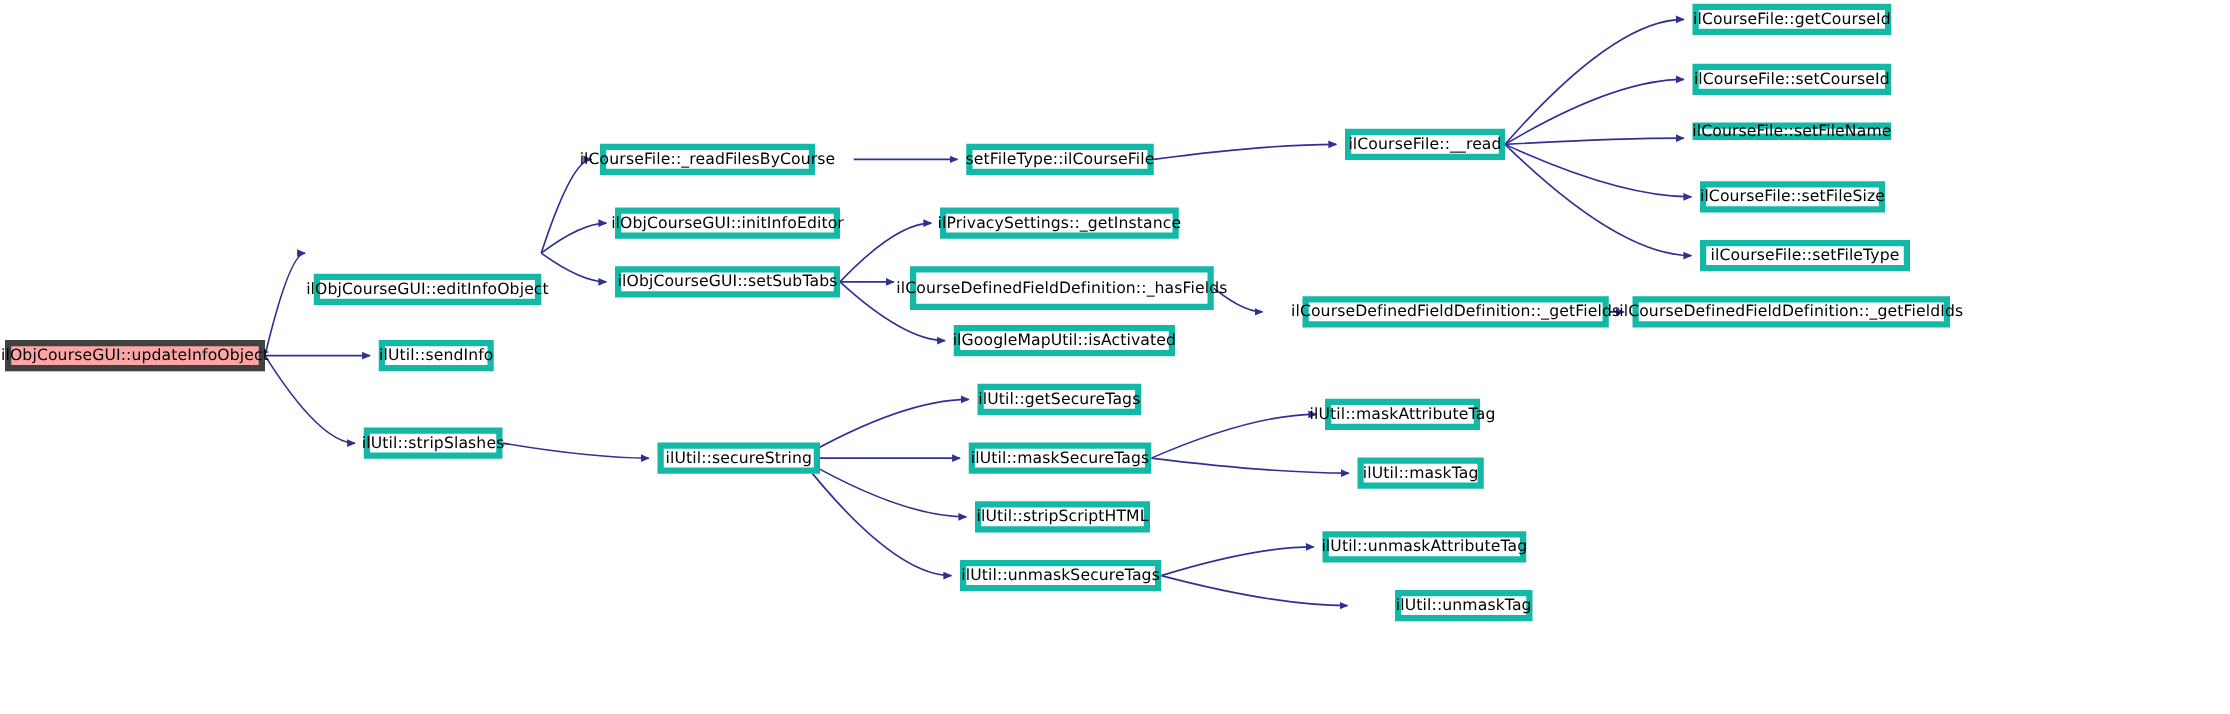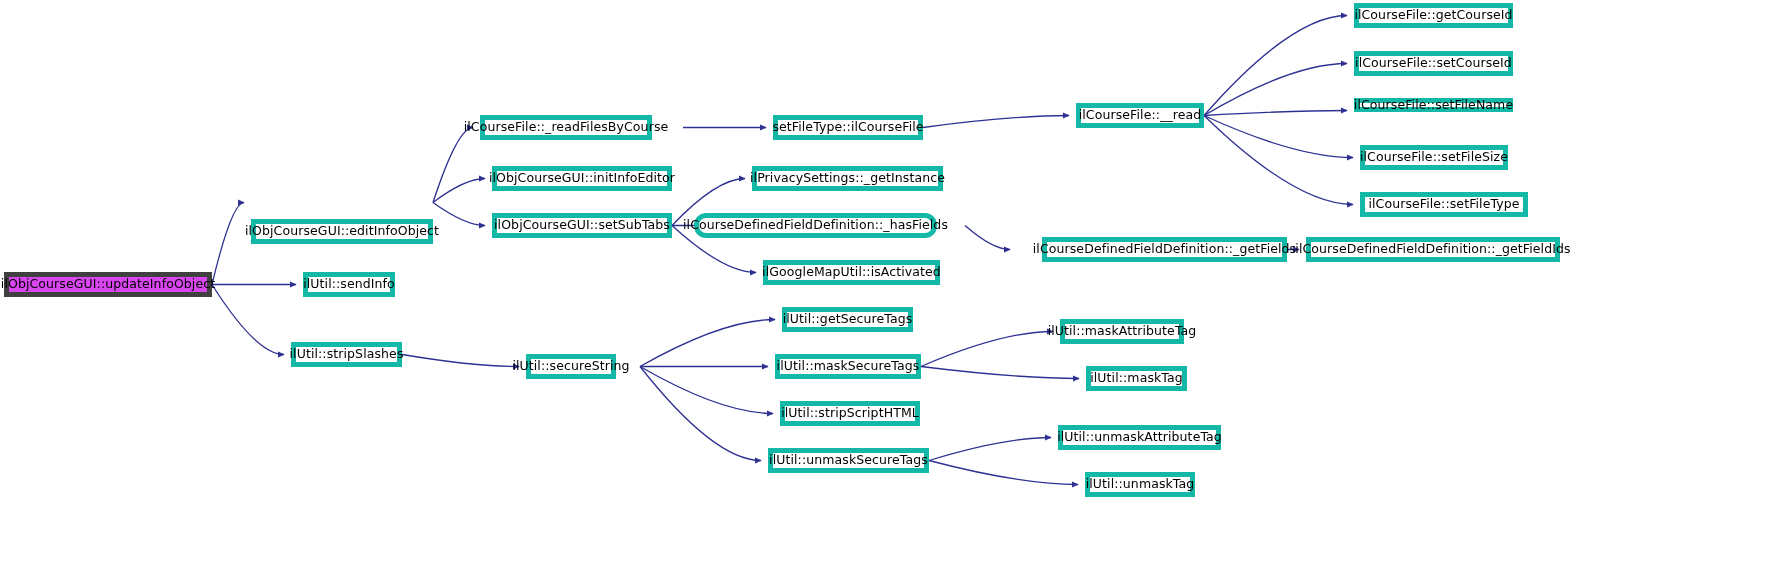--- a/index.html
+++ b/index.html
@@ -32,21 +32,21 @@
     border: 5px solid #14b8a6;
     background: #ffffff;
     color: #000000;
     font-size: 12.5px;
     line-height: 1;
     white-space: nowrap;
     letter-spacing: 0.1px;
     padding: 0 16px;
   }
   .node.current {
-    background: #d946ef;
+    background: #fca5a5;
     border-color: #404040;
   }
 </style>
 </head>
 <body>
 
 <div id="canvas">
   <svg id="edges" xmlns="http://www.w3.org/2000/svg">
       <defs>
         <marker id="arrow" viewBox="0 0 10 10" refX="9" refY="5" markerWidth="7" markerHeight="7" orient="auto-start-reverse" markerUnits="userSpaceOnUse">
@@ -82,35 +82,35 @@
       <path d="M 929 460.5 C 985.62 475.38, 1036.28 484.5, 1078 484.5" fill="none" stroke="#2e3192" stroke-width="1.3" marker-end="url(#arrow)"></path>
     </svg>
   <div id="nodes">
       <div class="node current" style="left: 4px; top: 272px; width: 208px; height: 25px;">ilObjCourseGUI::updateInfoObject</div>
       <div class="node" style="left: 251px; top: 190px; width: 182px; height: 25px; margin-top: 29px;">ilObjCourseGUI::editInfoObject</div>
       <div class="node" style="left: 303px; top: 272px; width: 92px; height: 25px;">ilUtil::sendInfo</div>
       <div class="node" style="left: 291px; top: 342px; width: 111px; height: 25px;">ilUtil::stripSlashes</div>
       <div class="node" style="left: 480px; top: 115px; width: 172px; height: 25px;">ilCourseFile::_readFilesByCourse</div>
       <div class="node" style="left: 492px; top: 166px; width: 180px; height: 25px;">ilObjCourseGUI::initInfoEditor</div>
       <div class="node" style="left: 492px; top: 213px; width: 180px; height: 25px;">ilObjCourseGUI::setSubTabs</div>
-      <div class="node" style="left: 526px; top: 354px; width: 90px; height: 25px;">ilUtil::secureString</div>
+      <div class="node" style="left: 526px; top: 354px; width: 130px; height: 25px;">ilUtil::secureString</div>
       <div class="node" style="left: 773px; top: 115px; width: 150px; height: 25px;">setFileType::ilCourseFile</div>
       <div class="node" style="left: 752px; top: 166px; width: 191px; height: 25px;">ilPrivacySettings::_getInstance</div>
-      <div class="node" style="left: 694px; top: 213px; width: 243px; height: 25px; border-radius: 12px;">ilCourseDefinedFieldDefinition::_hasFields</div>
+      <div class="node" style="left: 728px; top: 213px; width: 243px; height: 35px;">ilCourseDefinedFieldDefinition::_hasFields</div>
       <div class="node" style="left: 763px; top: 260px; width: 177px; height: 25px;">ilGoogleMapUtil::isActivated</div>
       <div class="node" style="left: 782px; top: 307px; width: 131px; height: 25px;">ilUtil::getSecureTags</div>
       <div class="node" style="left: 775px; top: 354px; width: 146px; height: 25px;">ilUtil::maskSecureTags</div>
       <div class="node" style="left: 780px; top: 401px; width: 140px; height: 25px;">ilUtil::stripScriptHTML</div>
       <div class="node" style="left: 768px; top: 448px; width: 161px; height: 25px;">ilUtil::unmaskSecureTags</div>
       <div class="node" style="left: 1076px; top: 103px; width: 128px; height: 25px;">ilCourseFile::__read</div>
       <div class="node" style="left: 1017px; top: 237px; width: 245px; height: 25px; margin-left: 25px;">ilCourseDefinedFieldDefinition::_getFields</div>
       <div class="node" style="left: 1060px; top: 319px; width: 124px; height: 25px;">ilUtil::maskAttributeTag</div>
       <div class="node" style="left: 1086px; top: 366px; width: 101px; height: 25px;">ilUtil::maskTag</div>
       <div class="node" style="left: 1058px; top: 425px; width: 163px; height: 25px;">ilUtil::unmaskAttributeTag</div>
-      <div class="node" style="left: 1085px; top: 472px; width: 110px; height: 25px;">ilUtil::unmaskTag</div>
+      <div class="node" style="left: 1116px; top: 472px; width: 110px; height: 25px;">ilUtil::unmaskTag</div>
       <div class="node" style="left: 1354px; top: 3px; width: 159px; height: 25px;">ilCourseFile::getCourseId</div>
       <div class="node" style="left: 1354px; top: 51px; width: 159px; height: 25px;">ilCourseFile::setCourseId</div>
       <div class="node" style="left: 1354px; top: 98px; width: 159px; height: 14px;">ilCourseFile::setFileName</div>
       <div class="node" style="left: 1360px; top: 145px; width: 148px; height: 25px;">ilCourseFile::setFileSize</div>
       <div class="node" style="left: 1360px; top: 192px; width: 168px; height: 25px; text-align: right;">ilCourseFile::setFileType</div>
       <div class="node" style="left: 1306px; top: 237px; width: 254px; height: 25px;">ilCourseDefinedFieldDefinition::_getFieldIds</div>
     </div>
 </div>
 
 </body></html>

